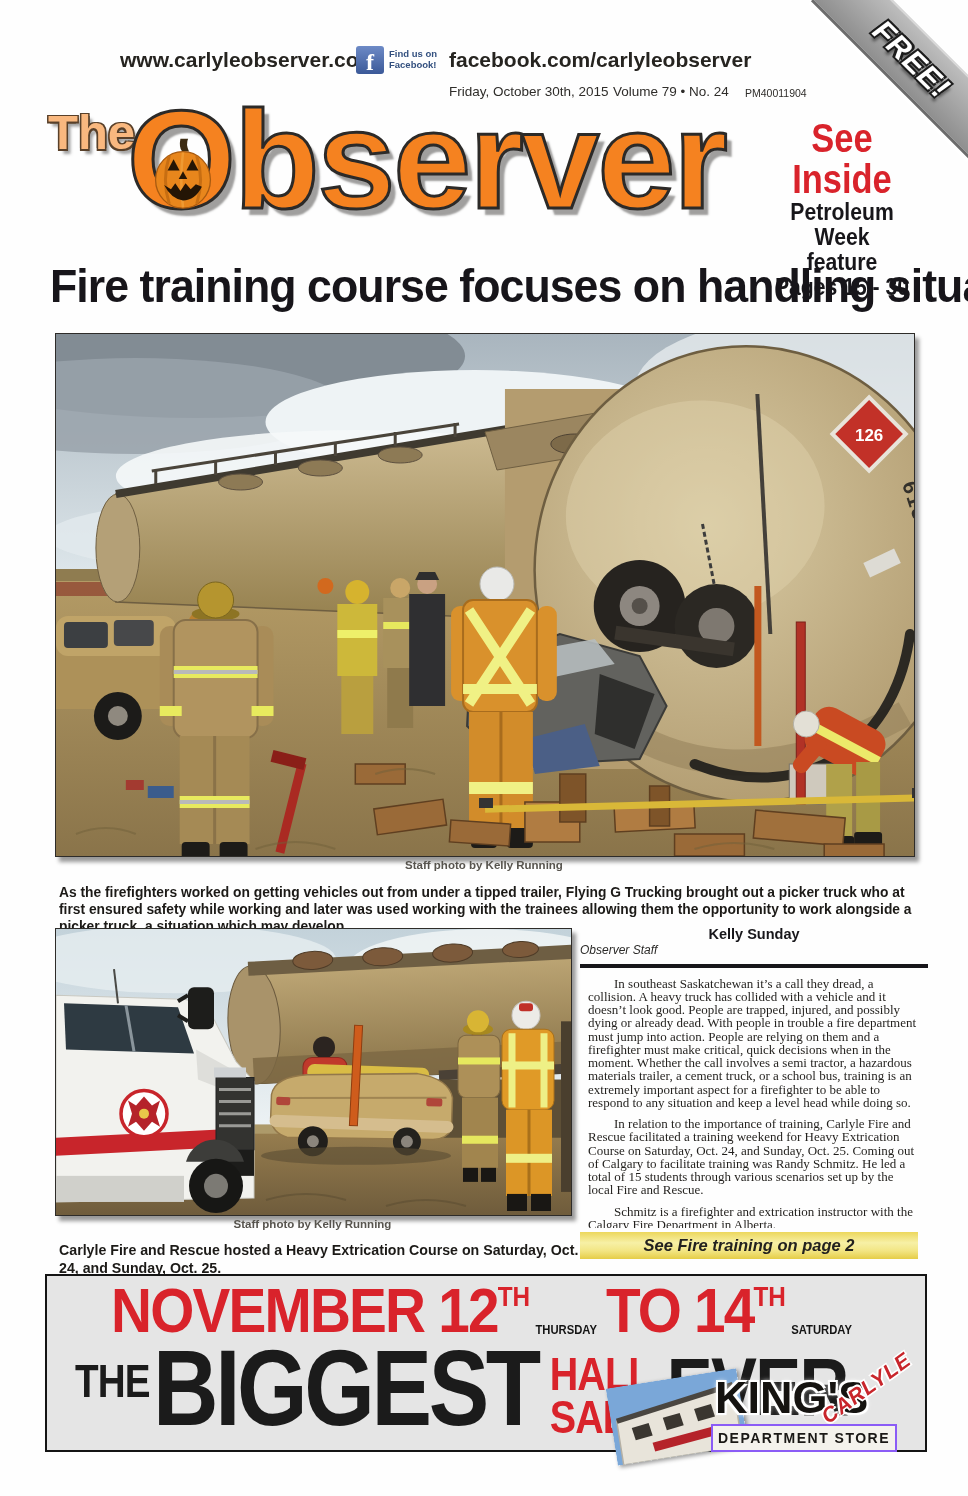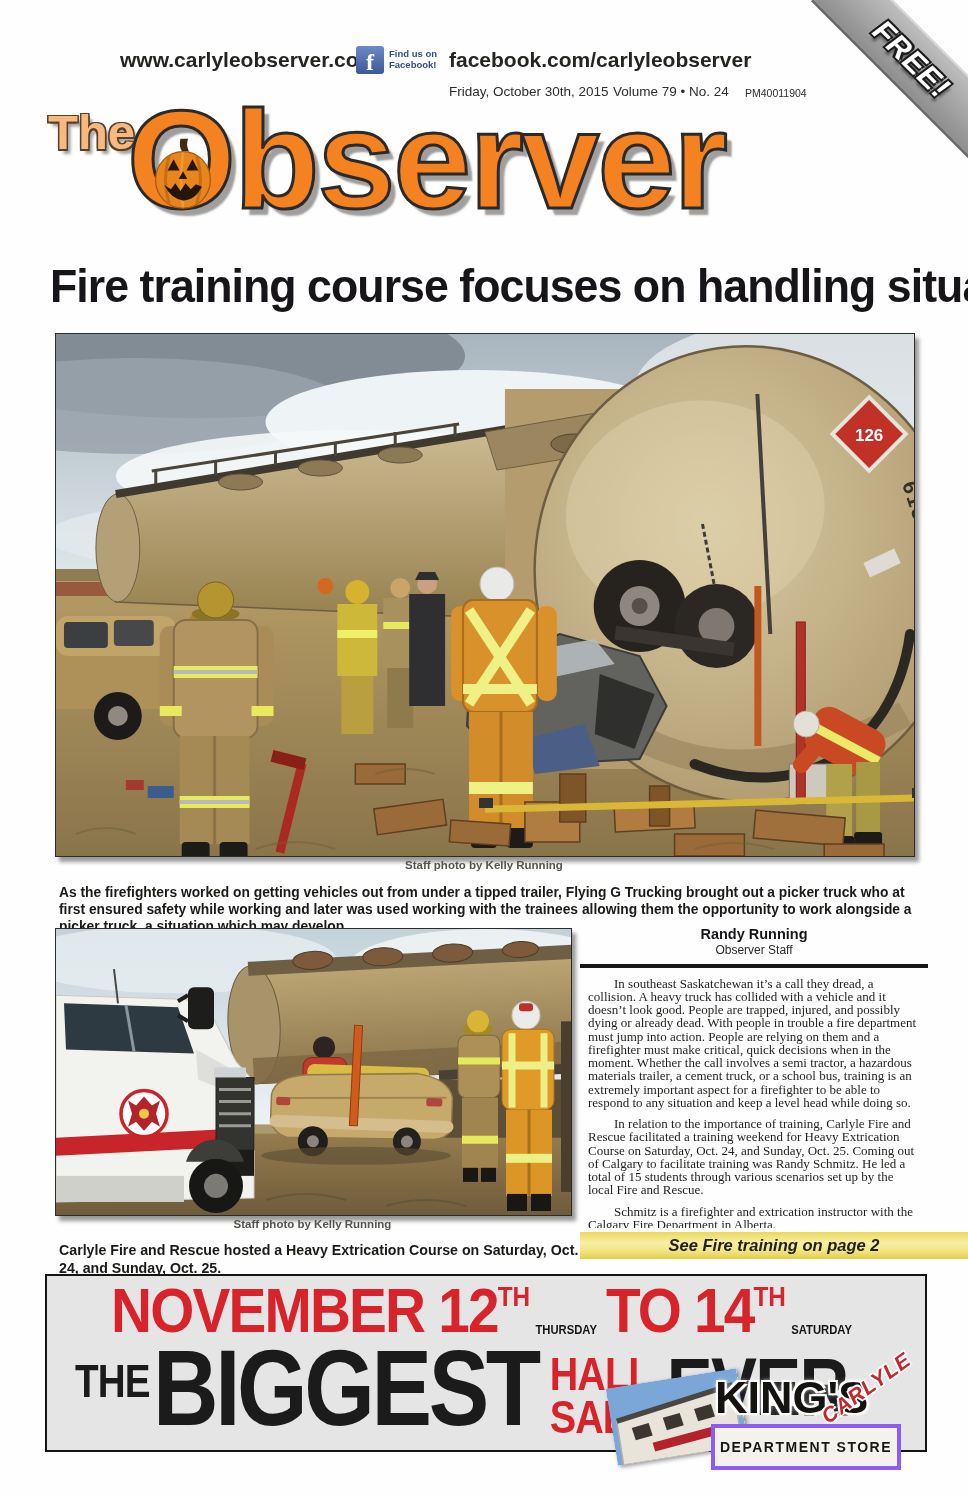--- a/index.html
+++ b/index.html
@@ -50,26 +50,26 @@
   .credit{font-size:11.5px;color:#57544e;text-align:center;font-weight:bold;}
   .credit-main{left:55px;top:859px;width:858px;}
   .credit-second{left:55px;top:1218px;width:515px;}
   .caption{font-weight:bold;font-size:13.8px;line-height:1.24;color:#1c1a17;margin:8px;}
   .caption-main{left:51px;top:876px;width:866px;}
   .caption-second{left:51px;top:1234px;width:524px;font-size:14.2px;}
 
   
   .article-col{left:580px;top:926px;width:348px;height:302px;overflow:hidden;}
   .byline{text-align:center;font-size:14.5px;font-weight:bold;color:#17161a;}
-  .byline-title{text-align:center;font-size:12px;color:#2b2a28;margin-top:1px;}
+  .byline-title{font-size:12px;color:#2b2a28;margin-top:1px;font-style:italic;}
   .byline-rule{height:3.5px;background:#17161a;margin-top:7px;}
   .body-text{font-family:"Liberation Serif",serif;font-size:13px;line-height:1.02;color:#211f1c;
        margin:8px;text-indent:26px;}
   .body-text.first{margin-top:9px;}
-  .jumpline{left:580px;top:1232px;width:388px;height:27px;
+  .jumpline{left:580px;top:1232px;width:338px;height:27px;
        background:linear-gradient(180deg,#ecd75c 0%,#f7f0a6 40%,#f2e583 70%,#e5cd47 100%);
        display:flex;align-items:center;justify-content:center;}
   .jumpline span{font-size:16.5px;font-weight:bold;font-style:italic;color:#22211f;}
 
   
   .ad{left:45px;top:1274px;width:878px;height:174px;background:#e5e5e5;border:2px solid #141414;}
   .ad-line1{display:flex;justify-content:center;align-items:flex-start;margin-top:5px;
        color:#d9232b;font-weight:bold;font-size:63px;line-height:.95;letter-spacing:-2px;
        transform:scaleX(.9);}
   .th{font-size:27px;line-height:1;margin-top:3px;letter-spacing:0;}
@@ -81,21 +81,21 @@
   .hallsale{display:flex;flex-direction:column;color:#d9232b;font-size:47px;line-height:.92;
        margin:8px 0 0 14px;letter-spacing:-1px;}
   .ad-ever{font-size:82px;line-height:.8;margin:10px 0 0 18px;letter-spacing:-2px;}
   .kings-logo{position:absolute;right:8px;bottom:-14px;width:306px;height:92px;z-index:4;}
   .kl-photo{position:absolute;left:0;bottom:8px;width:132px;height:78px;transform:rotate(-9deg);
        box-shadow:2px 2px 4px rgba(0,0,0,.4);}
   .kl-photo svg{display:block;width:100%;height:100%;}
   .kl-name{position:absolute;left:104px;top:0;font-size:45px;font-weight:bold;color:#151310;letter-spacing:0;
        text-shadow:0 0 4px #fff,0 0 6px #fff,2px 2px 0 #fff,-2px -2px 0 #fff,2px -2px 0 #fff,-2px 2px 0 #fff;}
   .kl-sub{position:absolute;left:100px;top:52px;font-size:14px;font-weight:bold;letter-spacing:1.5px;
-       color:#1a1815;background:#f4f2ec;border:4px solid #8b5cf6;padding:11px 5px;}
+       color:#1a1815;background:#f4f2ec;border:2px solid #8b5cf6;padding:4px 5px;}
   .kl-town{position:absolute;right:-2px;top:4px;transform:rotate(-36deg);font-size:21px;font-weight:bold;
        font-style:italic;color:#c8252b;letter-spacing:1px;
        text-shadow:-1.5px -1.5px 0 #fff,1.5px -1.5px 0 #fff,-1.5px 1.5px 0 #fff,1.5px 1.5px 0 #fff;}
 </style>
 </head>
 <body>
 
 <div class="page">
 
   <span class="abs site-url">www.carlyleobserver.com</span>
@@ -121,20 +121,26 @@
     <path d="M32 3 Q30 13 34 18 L42 18 Q38 9 41 3 Z" fill="#3d2c12"></path>
     <ellipse cx="35" cy="51" rx="32" ry="33" fill="#e8861c" stroke="#a85a10" stroke-width="1.5"></ellipse>
     <path d="M19 23 Q10 51 19 79" stroke="#c76e12" stroke-width="3.5" fill="none"></path>
     <path d="M51 23 Q60 51 51 79" stroke="#c76e12" stroke-width="3.5" fill="none"></path>
     <path d="M35 19 Q31 51 35 83" stroke="#f2a23c" stroke-width="3" fill="none" opacity=".7"></path>
     <path d="M17 40 L31 40 L24 27 Z" fill="#241505"></path>
     <path d="M39 40 L53 40 L46 27 Z" fill="#241505"></path>
     <path d="M30 50 L40 50 L35 41 Z" fill="#241505"></path>
     <path d="M13 57 L21 62 L26 55 L32 64 L38 55 L44 62 L50 56 L57 59 Q49 75 35 75 Q21 73 13 57 Z" fill="#241505"></path>
   </svg>
+  <div class="abs see-inside">
+    <div class="si-head">See Inside</div>
+    <div class="si-line">Petroleum Week</div>
+    <div class="si-line">feature</div>
+    <div class="si-line">Pages 15 - 30</div>
+  </div>
 
   <h2 class="abs headline">Fire training course focuses on handling situations</h2>
 
   <figure class="abs photo main-photo">
     <svg viewBox="0 0 860 522" preserveAspectRatio="none">
       <defs>
         <linearGradient id="sky1" x1="0" y1="0" x2="0" y2="1">
           <stop offset="0" stop-color="#a9b5be"></stop>
             <stop offset="1" stop-color="#dfe8ec"></stop>
         </linearGradient>
@@ -394,21 +400,21 @@
       <circle cx="160" cy="256" r="27" fill="#171715"></circle>
         <circle cx="160" cy="256" r="12" fill="#7c7a74"></circle>
       <rect x="0" y="246" width="128" height="26" fill="#d0d0cb"></rect>
       <path d="M210 270 q40 -12 80 0 M330 276 q40 -12 80 0" stroke="#57492f" stroke-width="2" fill="none" opacity=".5"></path>
     </svg>
   </figure>
   <div class="abs credit credit-second">Staff photo by Kelly Running</div>
   <p class="abs caption caption-second">Carlyle Fire and Rescue hosted a Heavy Extrication Course on Saturday, Oct. 24, and Sunday, Oct. 25.</p>
 
   <div class="abs article-col">
-    <div class="byline">Randy Running</div>
+    <div class="byline">Kelly Sunday</div>
     <div class="byline-title">Observer Staff</div>
     <div class="byline-rule"></div>
     <p class="body-text first">In southeast Saskatchewan it’s a call they dread, a collision. A heavy truck has collided with a vehicle and it doesn’t look good. People are trapped, injured, and possibly dying or already dead. With people in trouble a fire department must jump into action. People are relying on them and a firefighter must make critical, quick decisions when in the moment. Whether the call involves a semi tractor, a hazardous materials trailer, a cement truck, or a school bus, training is an extremely important aspect for a firefighter to be able to respond to any situation and keep a level head while doing so.</p>
     <p class="body-text">In relation to the importance of training, Carlyle Fire and Rescue facilitated a training weekend for Heavy Extrication Course on Saturday, Oct. 24, and Sunday, Oct. 25. Coming out of Calgary to facilitate training was Randy Schmitz. He led a total of 15 students through various scenarios set up by the local Fire and Rescue.</p>
     <p class="body-text">Schmitz is a firefighter and extrication instructor with the Calgary Fire Department in Alberta.</p>
   </div>
   <div class="abs jumpline">
     <span>See Fire training on page 2</span>
   </div>
 

